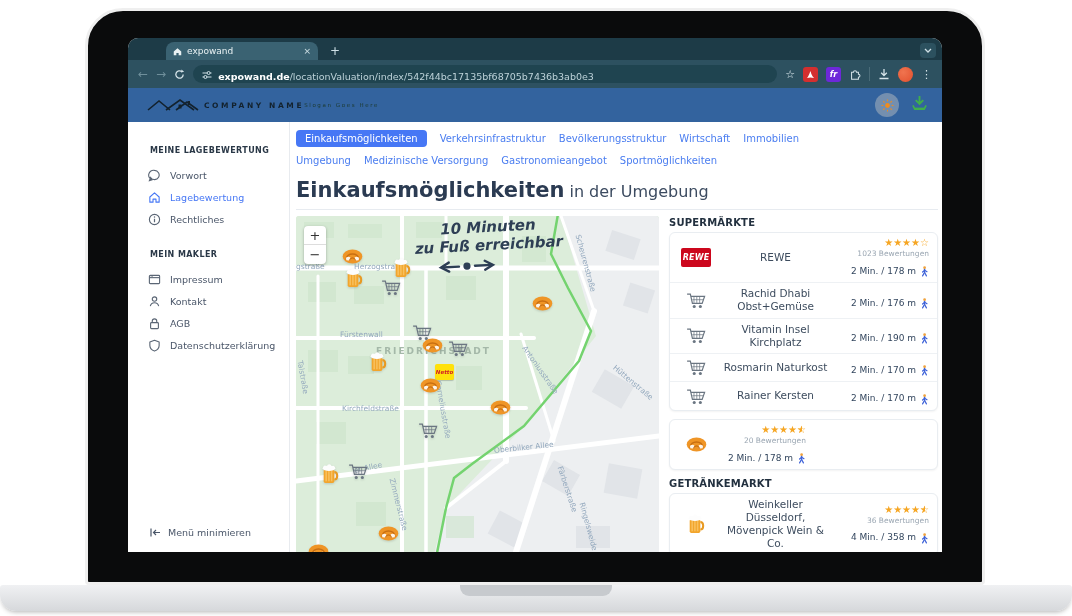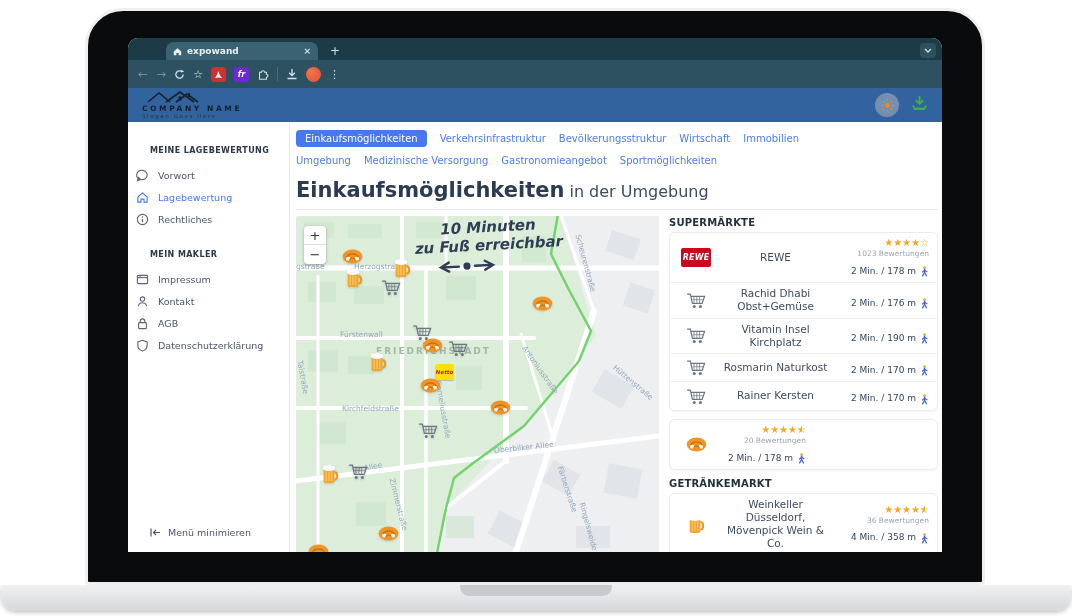--- a/index.html
+++ b/index.html
@@ -11,21 +11,21 @@
   .laptop-base{position:absolute;left:0;top:585px;width:1072px;height:26px;
     background:linear-gradient(#f0f1f3,#d6d8db);border-radius:3px 3px 16px 16px;
     box-shadow:0 3px 5px -2px rgba(0,0,0,.3);}
   .laptop-base::after{content:"";position:absolute;left:50%;top:0;transform:translateX(-50%);
     width:152px;height:11px;background:#c7cace;border-radius:0 0 9px 9px;}
   
   .viewport{position:absolute;left:40px;top:27px;width:814px;height:514px;background:#fff;
     border-radius:10px 10px 0 0;overflow:hidden;display:flex;flex-direction:column;}
   .tabstrip{height:22px;background:#1d3b47;display:flex;align-items:flex-end;flex:0 0 auto;}
   .tab{margin-left:38px;width:152px;height:18px;background:#3a6272;border-radius:8px 8px 0 0;
-    display:flex;align-items:center;padding:0 7px;gap:5px;color:#e9f1f3;font-size:9px;font-weight:bold;}
+    display:flex;align-items:center;padding:0 7px;gap:5px;color:#e9f1f3;font-size:9px;}
   .tab .grow{flex:1;}
   .tab-close{color:#cfe0e6;font-size:9px;cursor:default;}
   .newtab{color:#cfe0e6;font-size:12px;margin:0 0 2px 12px;}
   .strip-grow{flex:1;}
   .tab-chevron{width:16px;height:15px;margin:0 6px 2px 0;background:#2c515f;border-radius:4px;
     display:flex;align-items:center;justify-content:center;}
   .toolbar{height:28px;background:#2d5160;display:flex;align-items:center;padding:0 10px;gap:8px;flex:0 0 auto;}
   .nav-arrow{color:#6f8f9b;font-size:12px;line-height:1;}
   .urlpill{flex:1;height:18px;background:#1f4450;border-radius:9px;display:flex;align-items:center;
     padding:0 9px;gap:6px;overflow:hidden;white-space:nowrap;}
@@ -34,33 +34,33 @@
   .ext{width:15px;height:15px;border-radius:3px;display:flex;align-items:center;justify-content:center;
     font-size:8px;font-weight:bold;color:#fff;}
   .ext-pdf{background:#d32f2f;}
   .ext-fr{background:#6d28d9;font-style:italic;}
   .tb-star{color:#d6e4e9;font-size:11px;line-height:1;}
   .tb-div{width:1px;height:14px;background:#4a6c79;}
   .avatar{width:15px;height:15px;border-radius:50%;background:radial-gradient(circle at 35% 35%,#f0744f,#e2502e);}
   .menu-dots{color:#d6e4e9;font-size:11px;line-height:1;}
   
   .appheader{height:34px;background:#33639e;display:flex;align-items:center;padding:0 14px;flex:0 0 auto;}
-  .logo{display:flex;flex-direction:column;align-items:flex-start;line-height:1;}
+  .logo{display:flex;flex-direction:row;align-items:center;line-height:1;}
   .logo-name{font-size:7.5px;letter-spacing:2.6px;color:#13222d;font-weight:bold;margin-top:1px;}
   .logo-slogan{font-size:5.5px;letter-spacing:1.6px;color:#1c3a30;margin-top:2px;}
   .hdr-grow{flex:1;}
   .sun-wrap{width:24px;height:24px;border-radius:50%;background:rgba(170,180,190,.55);
     display:flex;align-items:center;justify-content:center;margin-right:12px;}
   
   .appbody{flex:1;display:flex;min-height:0;}
   .sidebar{width:162px;background:#fff;border-right:1px solid #e8ebef;position:relative;
     padding-top:24px;flex:0 0 auto;}
   .side-sec-title{font-size:8px;font-weight:bold;color:#2a3847;letter-spacing:.4px;
     padding-left:22px;margin:0 0 9px;}
-  .side-item{display:flex;align-items:center;gap:9px;padding-left:8px;height:22px;
+  .side-item{display:flex;align-items:center;gap:9px;padding-left:20px;height:22px;
     font-size:9.5px;color:#4a5669;cursor:default;}
   .side-item .sic{width:13px;height:13px;display:flex;align-items:center;}
   .side-item.active{color:#4677f5;}
   .side-gap{height:20px;}
   .side-minimize{position:absolute;left:22px;bottom:14px;display:flex;align-items:center;gap:7px;
     font-size:9.5px;color:#4a5669;}
   .main{flex:1;padding:8px 4px 0 6px;min-width:0;}
   
   .nav-tabs{display:flex;flex-wrap:wrap;column-gap:13px;row-gap:5px;align-items:center;max-width:560px;}
   .nav-tab{font-size:10px;color:#4a7df0;padding:3px 0;white-space:nowrap;cursor:default;}
@@ -145,20 +145,30 @@
 
     <div class="toolbar">
       <span class="nav-arrow">←</span>
       <span class="nav-arrow">→</span>
       <span>
         <svg width="11" height="11" viewBox="0 0 12 12">
             <path d="M10 6 A4 4 0 1 1 8.6 3" stroke="#d6e4e9" stroke-width="1.4" fill="none"></path>
             <path d="M8.2 0.6 L11 3 L7.6 3.8 Z" fill="#d6e4e9"></path>
           </svg>
       </span>
+      <div class="urlpill">
+        <span>
+          <svg width="10" height="10" viewBox="0 0 10 10">
+              <path d="M0.5 3 H9.5 M0.5 7 H9.5" stroke="#cfe0e6" stroke-width="1.1"></path>
+              <circle cx="6.6" cy="3" r="1.5" fill="#1f4450" stroke="#cfe0e6" stroke-width="1"></circle>
+              <circle cx="3.4" cy="7" r="1.5" fill="#1f4450" stroke="#cfe0e6" stroke-width="1"></circle>
+            </svg>
+        </span>
+        <span><span class="url-domain">expowand.de</span><span class="url-path">/locationValuation/index/542f44bc17135bf68705b7436b3ab0e3</span></span>
+      </div>
       <span class="tb-star">☆</span>
       <span class="ext ext-pdf">
         <svg width="9" height="9" viewBox="0 0 10 10">
             <path d="M5 1 C3 6 2 8 1 9 C4 8 6 8 9 9 C7 7 6 5 5 1 Z" fill="#fff"></path>
           </svg>
       </span>
       <span class="ext ext-fr">fr</span>
       <span>
         <svg width="12" height="12" viewBox="0 0 14 14">
             <path d="M3 5 h2.2 a1.6 1.6 0 1 1 3.6 0 H11 v2.2 a1.6 1.6 0 1 1 0 3.6 V13 H3 Z" fill="none" stroke="#d6e4e9" stroke-width="1.2"></path>

